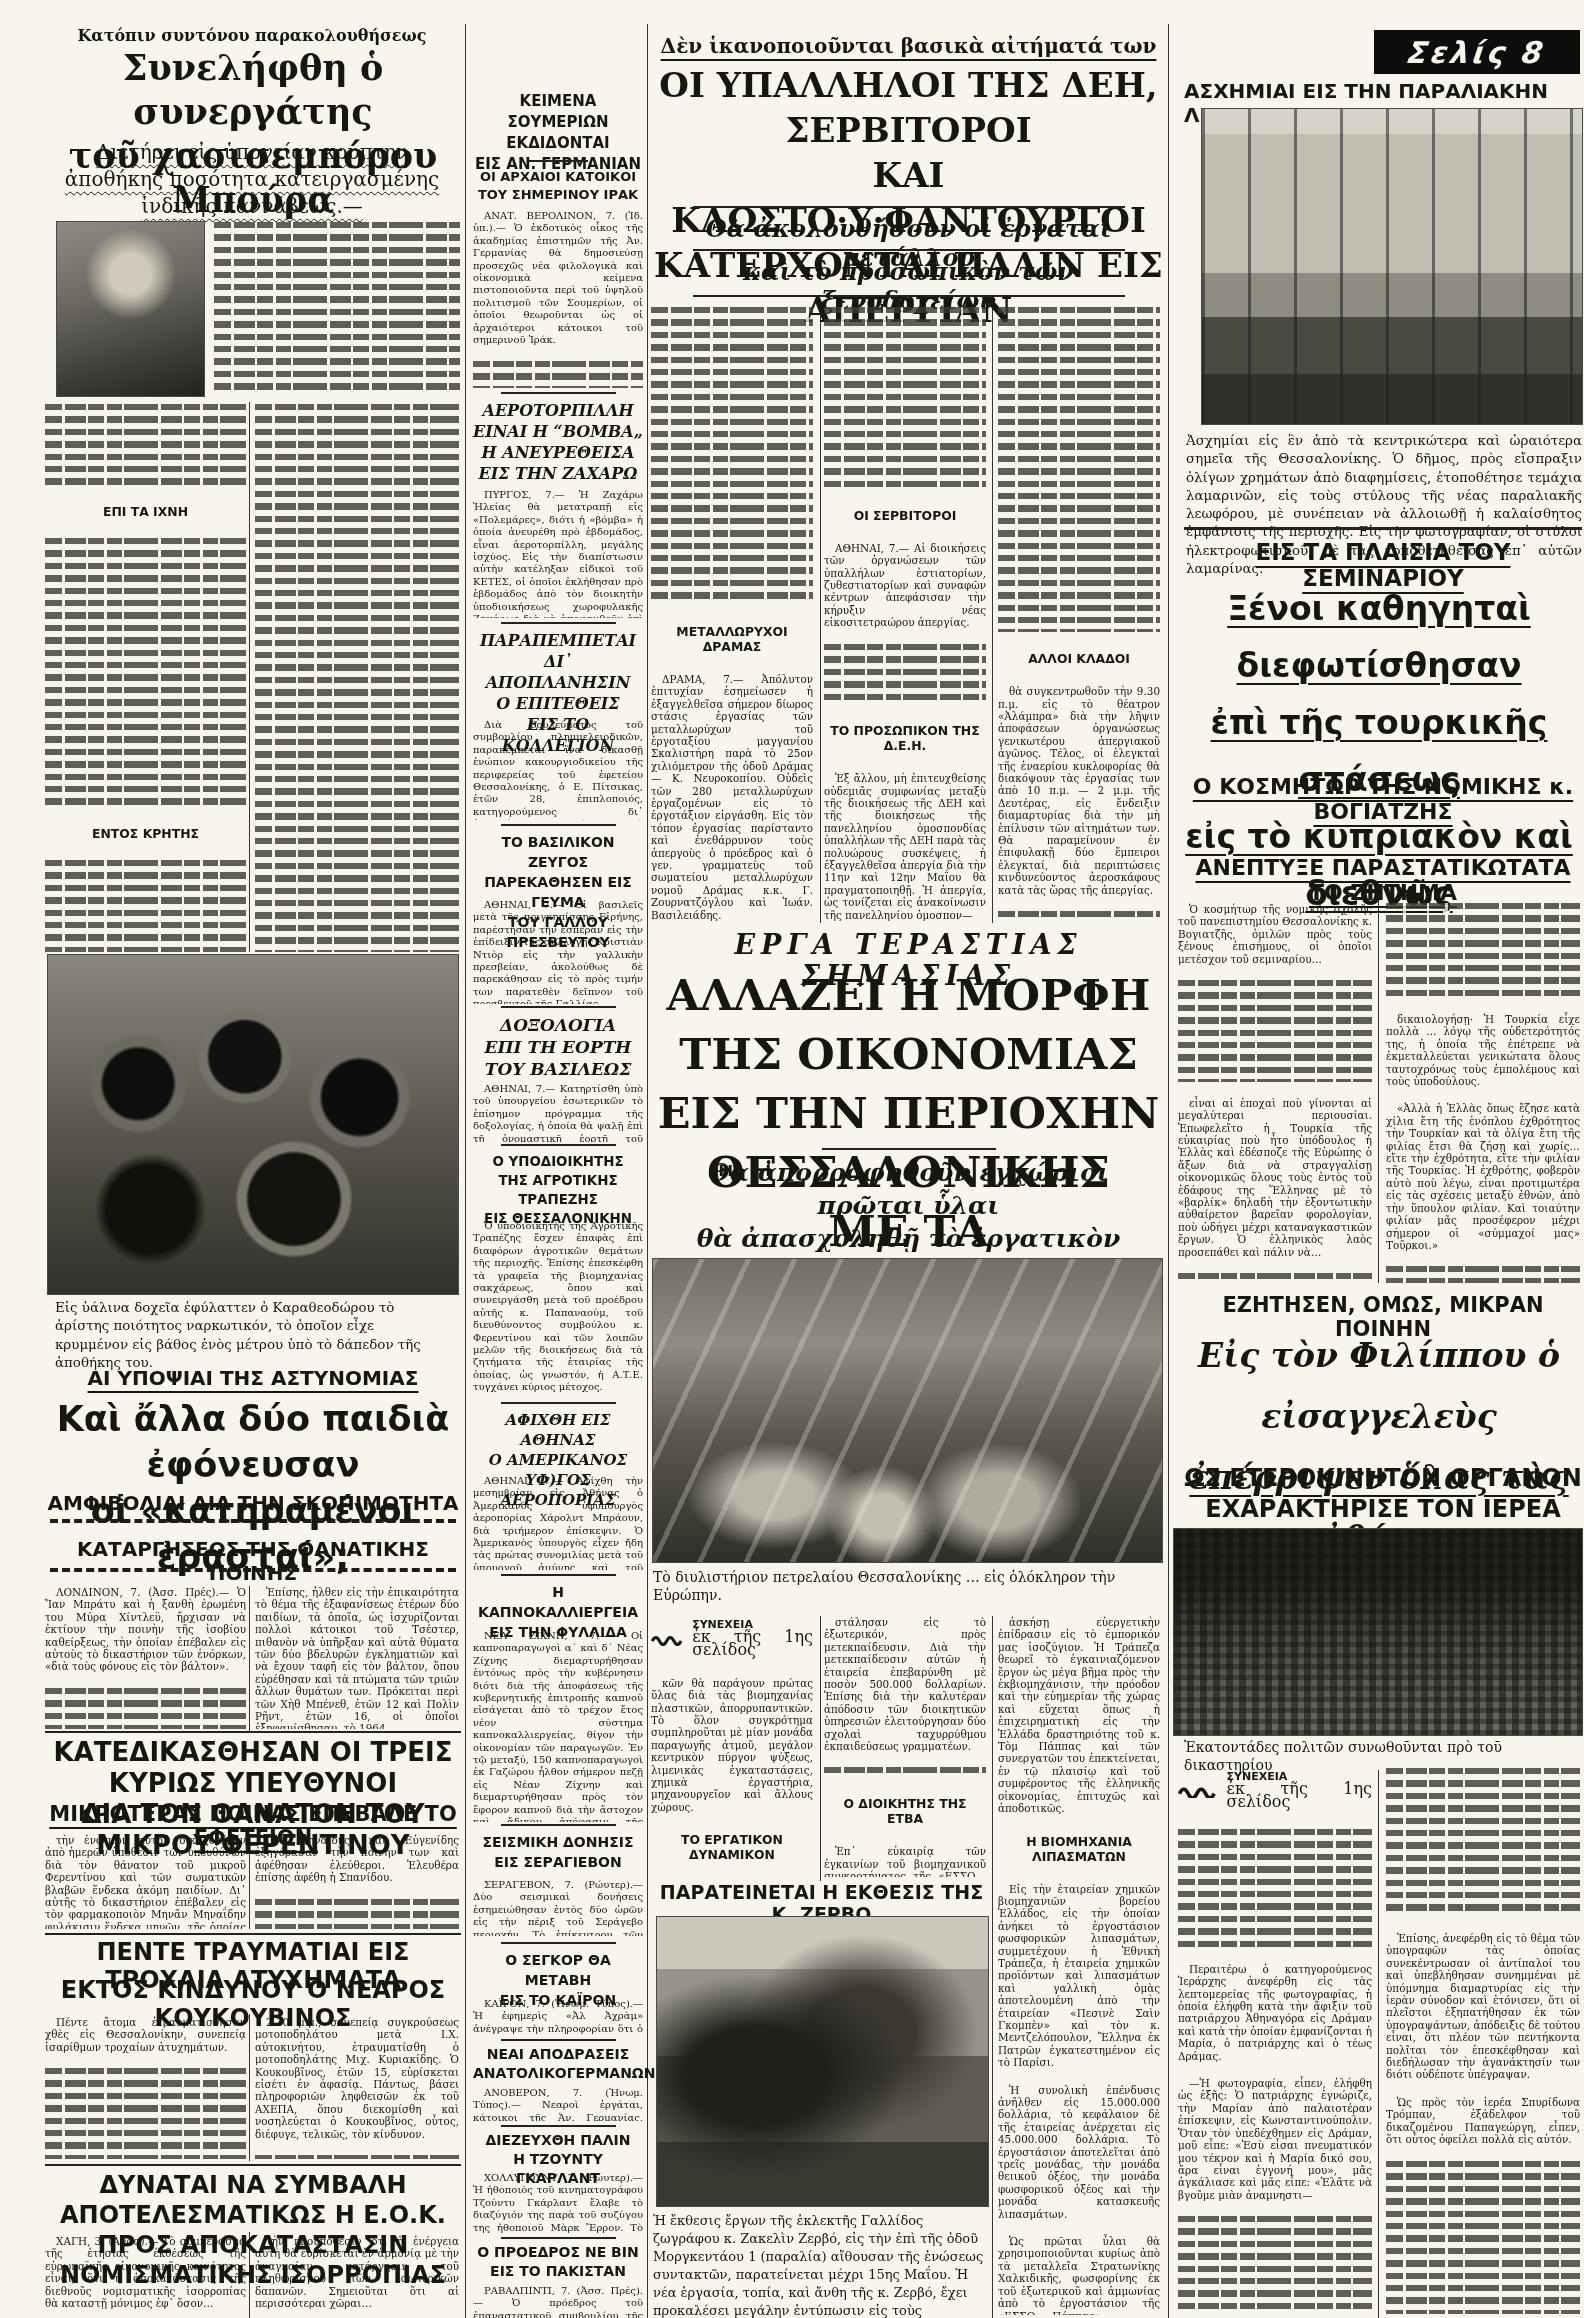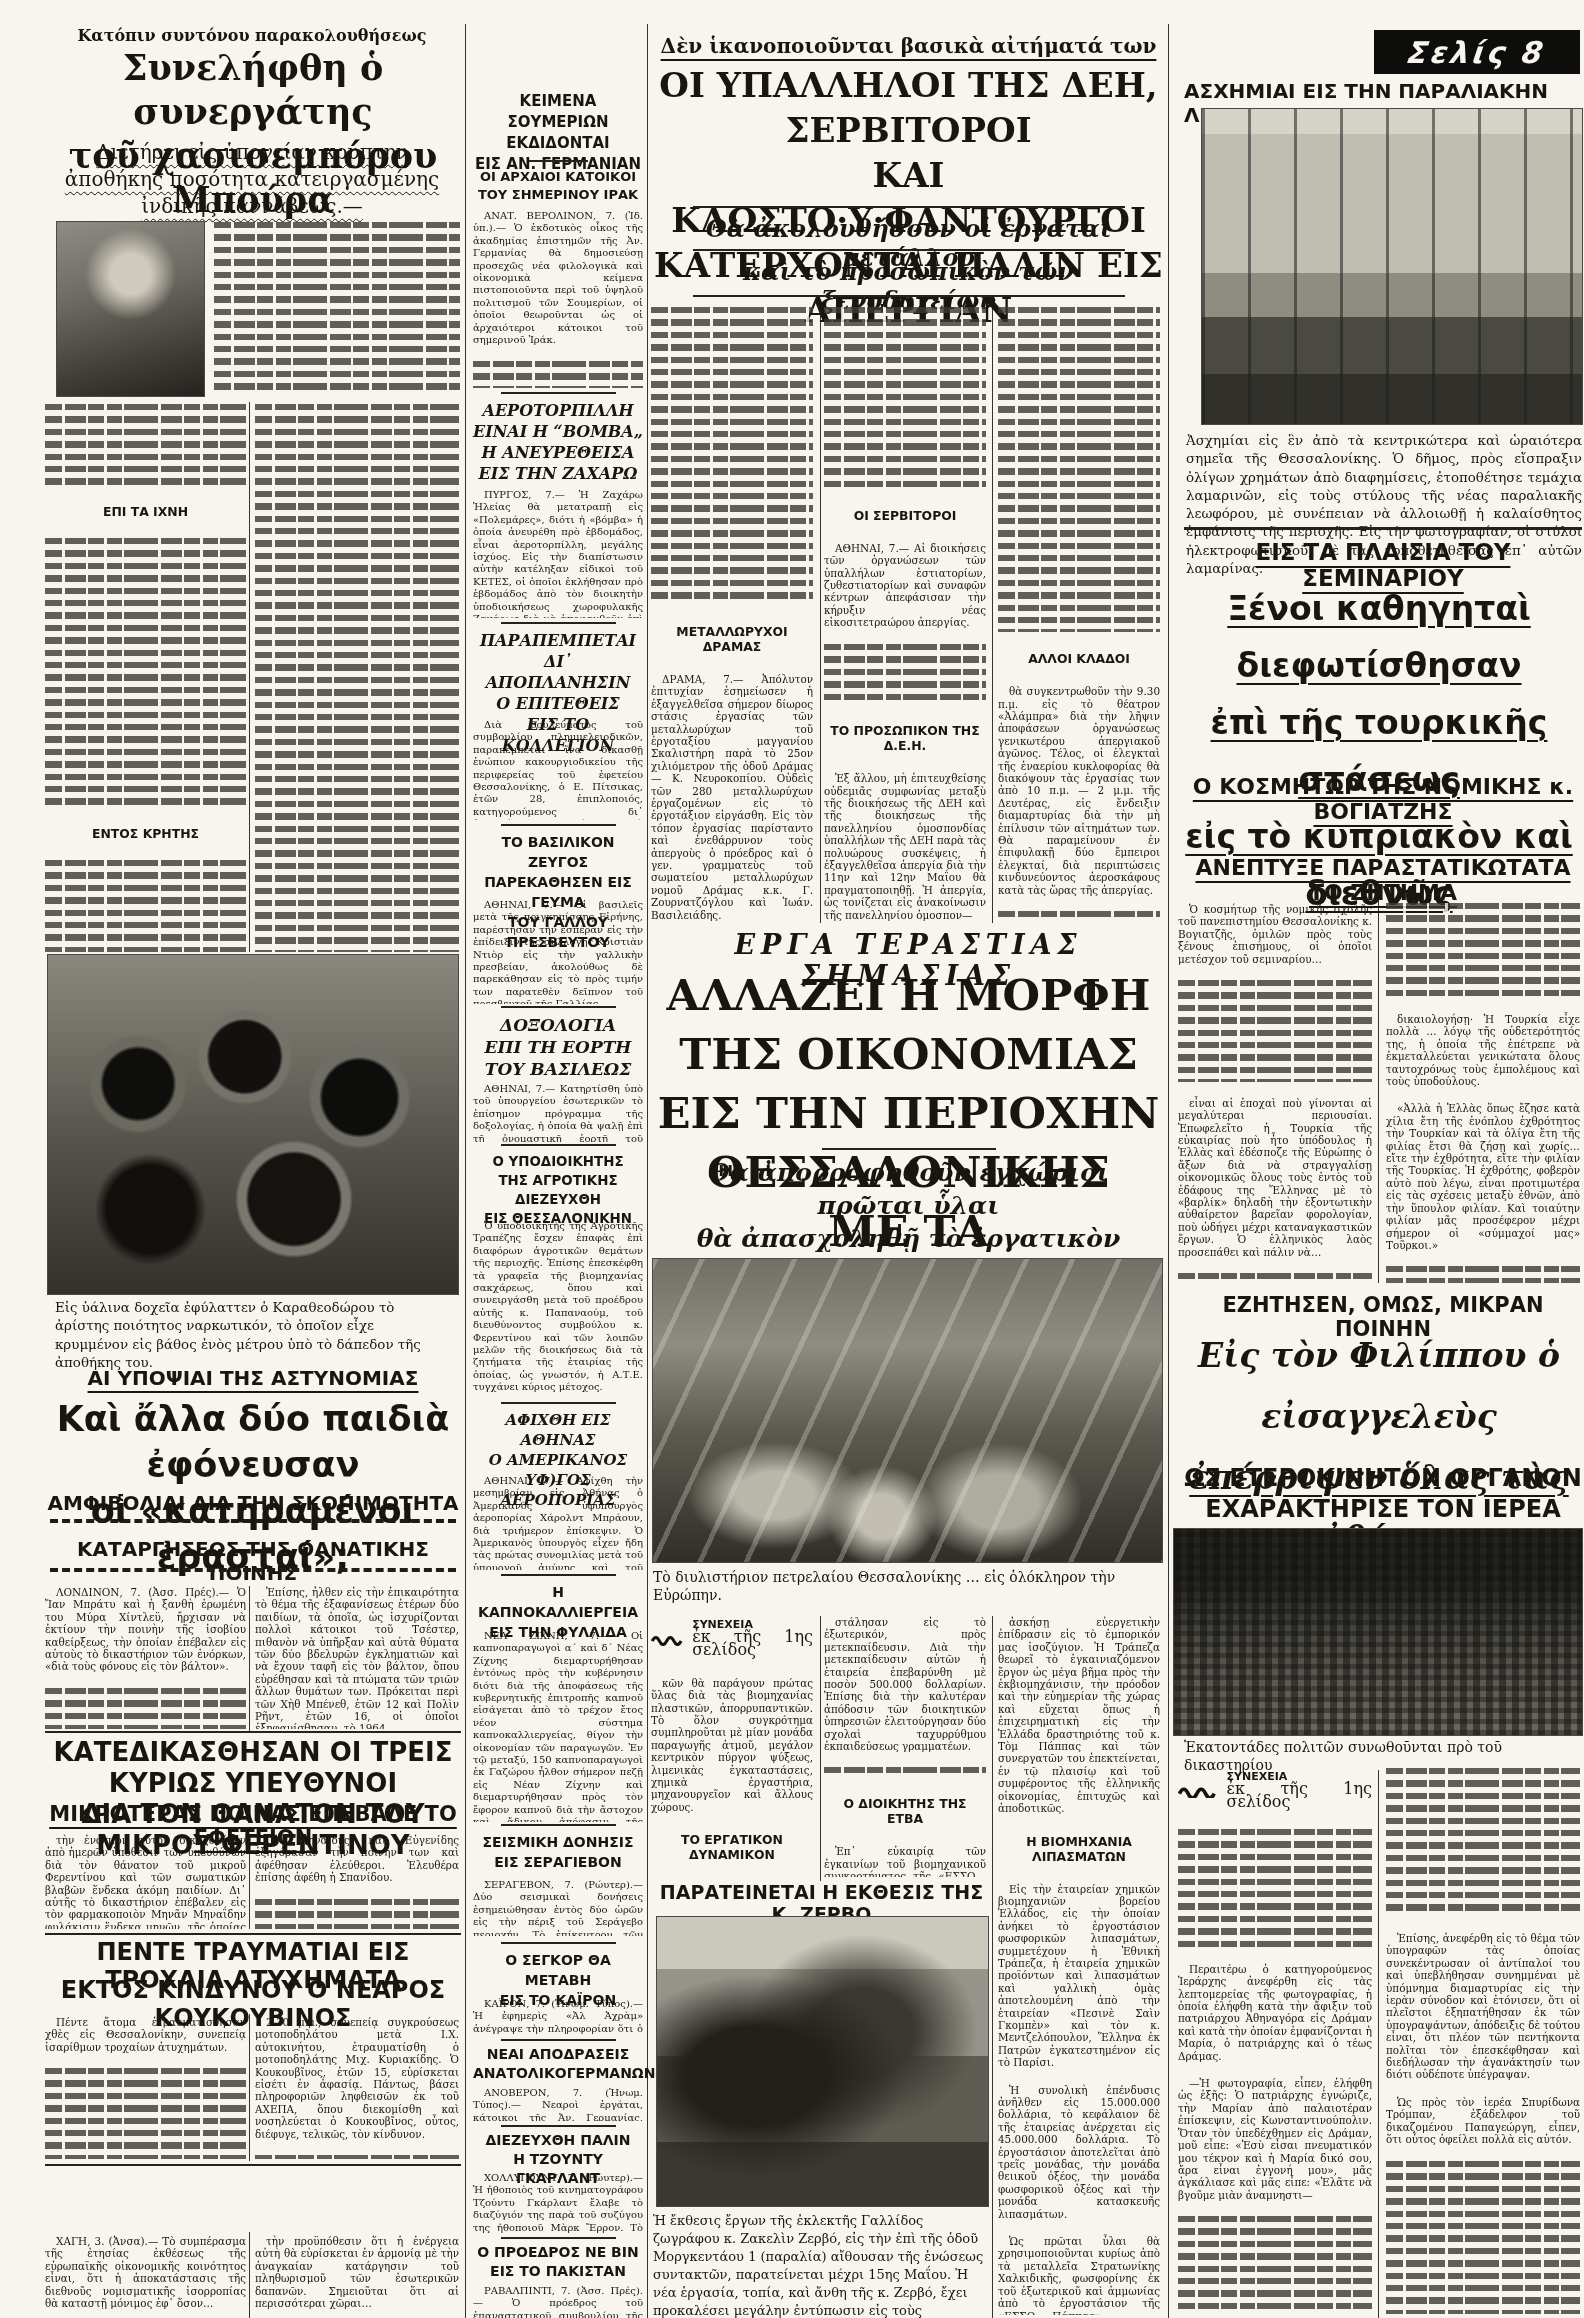--- a/index.html
+++ b/index.html
@@ -118,20 +118,24 @@
   <div class="body-col" style="left:45px;top:2016px;width:201px;height:143px">
     <p>Πέντε ἄτομα ἐτραυματίσθησαν χθὲς εἰς Θεσσαλονίκην, συνεπείᾳ ἰσαρίθμων τροχαίων ἀτυχημάτων.</p>
       <div class="fill grow"></div>
   </div>
   <div class="body-col" style="left:255px;top:2016px;width:204px;height:143px">
     <p>2.30 μ.μ., συνεπείᾳ συγκρούσεως μοτοποδηλάτου μετὰ Ι.Χ. αὐτοκινήτου, ἐτραυματίσθη ὁ μοτοποδηλάτης Μιχ. Κυριακίδης. Ὁ Κουκουβῖνος, ἐτῶν 15, εὑρίσκεται εἰσέτι ἐν ἀφασίᾳ. Πάντως, βάσει πληροφοριῶν ληφθεισῶν ἐκ τοῦ ΑΧΕΠΑ, ὅπου διεκομίσθη καὶ νοσηλεύεται ὁ Κουκουβῖνος, οὗτος, διέφυγε, τελικῶς, τὸν κίνδυνον.</p>
       <div class="fill grow"></div>
   </div>
 
   <div class="hr" style="left:45px;top:2164px;width:416px;height:2px"></div>
+  <div class="abs hd-sans" style="left:45px;top:2170px;width:416px;font-size:24px;line-height:30px">
+    <div>ΔΥΝΑΤΑΙ ΝΑ ΣΥΜΒΑΛΗ ΑΠΟΤΕΛΕΣΜΑΤΙΚΩΣ Η Ε.Ο.Κ.</div>
+    <div>ΠΡΟΣ ΑΠΟΚΑΤΑΣΤΑΣΙΝ ΝΟΜΙΣΜΑΤΙΚΗΣ ΙΣΟΡΡΟΠΙΑΣ</div>
+  </div>
   <div class="body-col" style="left:45px;top:2235px;width:201px;height:81px">
     <p>ΧΑΓΗ, 3. (Ἀνσα).— Τὸ συμπέρασμα τῆς ἐτησίας ἐκθέσεως τῆς εὐρωπαϊκῆς οἰκονομικῆς κοινότητος εἶναι, ὅτι ἡ ἀποκατάστασις τῆς διεθνοῦς νομισματικῆς ἰσορροπίας θὰ καταστῇ μόνιμος ἐφ᾽ ὅσον…</p>
       <div class="fill grow"></div>
   </div>
   <div class="body-col" style="left:255px;top:2235px;width:204px;height:81px">
     <p>τὴν προϋπόθεσιν ὅτι ἡ ἐνέργεια αὐτὴ θὰ εὑρίσκεται ἐν ἁρμονίᾳ μὲ τὴν ἀναγκαίαν κατάργησιν τοῦ πληθωρισμοῦ τῶν ἐσωτερικῶν δαπανῶν. Σημειοῦται ὅτι αἱ περισσότεραι χῶραι…</p>
       <div class="fill grow"></div>
   </div>
 
   <div class="abs hd-sans" style="left:473px;top:91px;width:170px;font-size:15px;line-height:21px">
@@ -187,21 +191,21 @@
     <div>ΕΠΙ ΤΗ ΕΟΡΤΗ</div>
     <div>ΤΟΥ ΒΑΣΙΛΕΩΣ</div>
   </div>
   <div class="body-col" style="left:473px;top:1083px;width:170px;height:59px;font-size:10px">
     <p>ΑΘΗΝΑΙ, 7.— Κατηρτίσθη ὑπὸ τοῦ ὑπουργείου ἐσωτερικῶν τὸ ἐπίσημον πρόγραμμα τῆς δοξολογίας, ἡ ὁποία θὰ ψαλῇ ἐπὶ τῇ ὀνομαστικῇ ἑορτῇ τοῦ βασιλέως τὴν 21ην Μαΐου εἰς τὸν μητροπολιτικὸν ναόν.</p>
   </div>
   <div class="sep" style="left:501px;top:1144px;width:115px"></div>
 
   <div class="abs hd-sans" style="left:473px;top:1152px;width:170px;font-size:13.4px;line-height:19px">
     <div>Ο ΥΠΟΔΙΟΙΚΗΤΗΣ</div>
-    <div>ΤΗΣ ΑΓΡΟΤΙΚΗΣ ΔΙΕΖΕΥΧΘΗ</div>
+    <div>ΤΗΣ ΑΓΡΟΤΙΚΗΣ ΤΡΑΠΕΖΗΣ</div>
     <div>ΕΙΣ ΘΕΣΣΑΛΟΝΙΚΗΝ</div>
   </div>
   <div class="body-col" style="left:473px;top:1220px;width:170px;height:178px;font-size:10px">
     <p>Ὁ ὑποδιοικητὴς τῆς Ἀγροτικῆς Τραπέζης ἔσχεν ἐπαφὰς ἐπὶ διαφόρων ἀγροτικῶν θεμάτων τῆς περιοχῆς. Ἐπίσης ἐπεσκέφθη τὰ γραφεῖα τῆς βιομηχανίας σακχάρεως, ὅπου καὶ συνειργάσθη μετὰ τοῦ προέδρου αὐτῆς κ. Παπαναούμ, τοῦ διευθύνοντος συμβούλου κ. Φερεντίνου καὶ τῶν λοιπῶν μελῶν τῆς διοικήσεως διὰ τὰ ζητήματα τῆς ἑταιρίας τῆς ὁποίας, ὡς γνωστόν, ἡ Α.Τ.Ε. τυγχάνει κύριος μέτοχος.</p>
       <div class="fill grow"></div>
   </div>
   <div class="sep" style="left:501px;top:1402px;width:115px"></div>
 
   <div class="abs hd-serif it" style="left:473px;top:1410px;width:170px;font-size:15px;line-height:20px">
     <div>ΑΦΙΧΘΗ ΕΙΣ ΑΘΗΝΑΣ</div>

